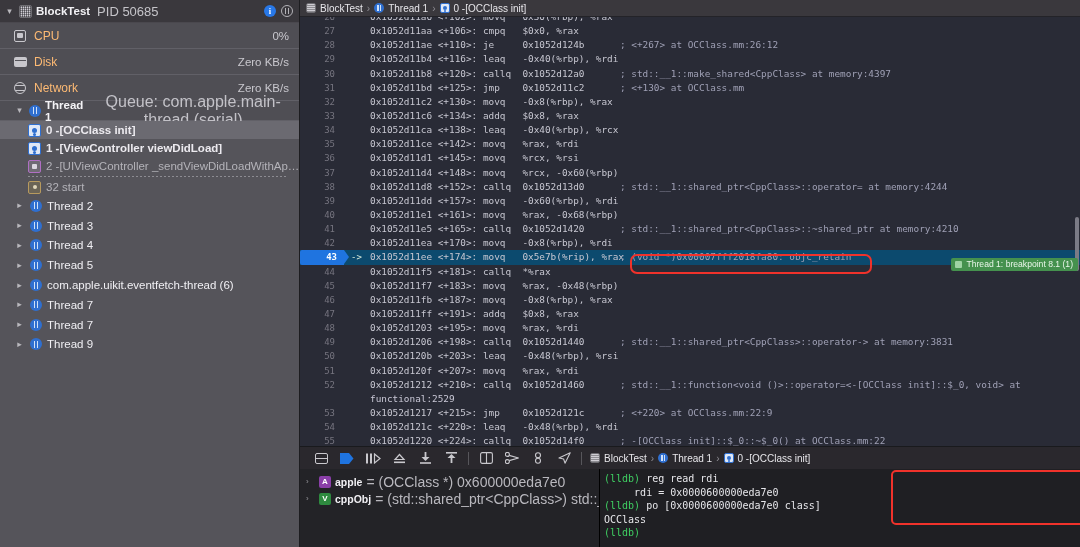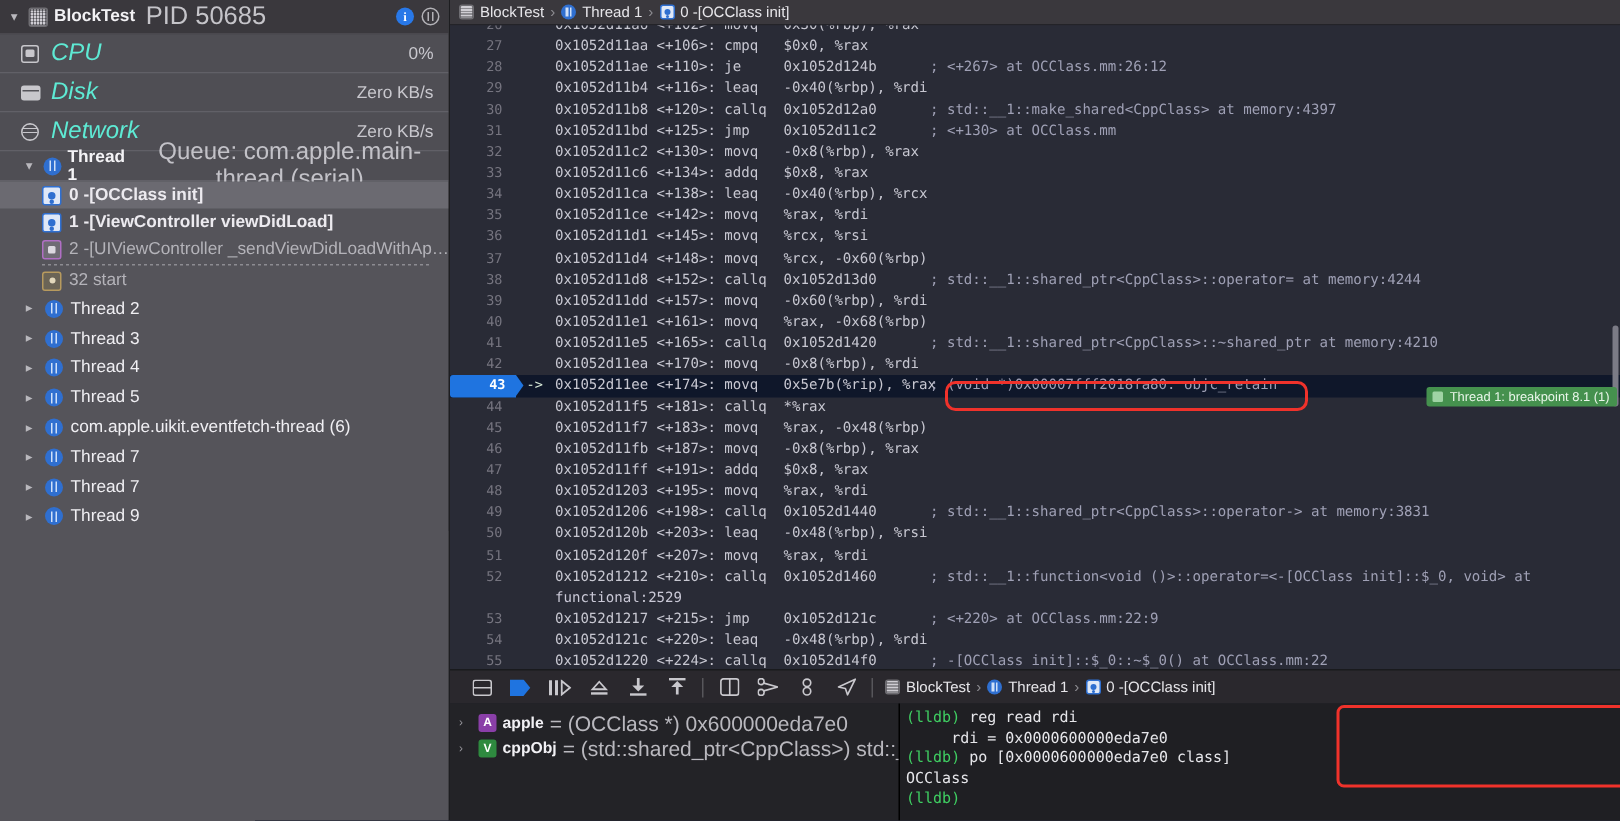--- a/index.html
+++ b/index.html
@@ -32,42 +32,42 @@
   }
   .proc-icon {
     width:13px;height:13px;flex:0 0 13px;border-radius:2px;
     background:
       repeating-linear-gradient(0deg,#8e8d92 0 1px,#cfcdd3 1px 2px),
       repeating-linear-gradient(90deg,#8e8d92 0 1px,transparent 1px 2px);
     background-blend-mode:multiply;
     border:1px solid #6e6d72;
   }
   .proc-name { font-size:11.5px; font-weight:bold; color:#f2f1f4; }
-  .proc-pid  { font-size:17px; color:#c5c4c9; margin-left:3px; }
+  .proc-pid  { font-size:13px; color:#c5c4c9; margin-left:3px; }
   .proc-right { margin-left:auto; display:flex; align-items:center; gap:5px; }
   .badge-i {
     width:12px;height:12px;border-radius:50%;background:#2878e8;
     color:#fff;font-size:8.5px;font-weight:bold;
     display:flex;align-items:center;justify-content:center;
     font-family:"Liberation Serif", serif;
   }
   .badge-pause {
     width:12px;height:12px;border-radius:50%;
     border:1px solid #b3b2b7;
     display:flex;align-items:center;justify-content:center;gap:1.5px;
   }
   .badge-pause i { display:block;width:1.5px;height:6px;background:#b3b2b7; }
 
   .gauge-row {
     height:26px; display:flex; align-items:center; padding:0 10px 0 12px;
     border-bottom:1px solid #616067;
     background:#4f4e54;
   }
   .gauge-row .g-ico { width:16px;flex:0 0 16px;display:flex;align-items:center;justify-content:center;margin-right:6px; }
-  .gauge-row .g-lbl { font-size:16px; color:#5eead4;font-style:italic; }
+  .gauge-row .g-lbl { font-size:12px; color:#fdba74; }
   .gauge-row .g-val { margin-left:auto; font-size:11.5px; color:#c9c8ce; }
   .ic-cpu { width:12px;height:12px;border:1.4px solid #c8c7cc;border-radius:2px;position:relative; }
   .ic-cpu:after{content:"";position:absolute;inset:2.2px;background:#c8c7cc;border-radius:1px;}
   .ic-mem { width:13px;height:10px;border:1.3px solid #c8c7cc;border-radius:1.5px;
             background:repeating-linear-gradient(90deg,#c8c7cc 0 1px,transparent 1px 3px);}
   .ic-disk{ width:13px;height:10px;border-radius:2px;background:#c8c7cc;position:relative;}
   .ic-disk:after{content:"";position:absolute;left:1px;right:1px;top:3.5px;height:1px;background:#55545a;}
   .ic-net { width:12px;height:12px;border-radius:50%;border:1.3px solid #c8c7cc;
             background:repeating-linear-gradient(0deg,transparent 0 2px,#c8c7cc 2px 2.6px);}
 
@@ -145,21 +145,21 @@
     width:44px; flex:0 0 44px; text-align:right; padding-right:9px;
     color:#75747f; font-size:9px;
   }
   .cline .marker { width:26px; flex:0 0 26px; color:#dcdce4; font-size:9px; }
   .cline .cmt  { color:#9fa0b5; }
   .cline .body { flex:1; display:flex; }
   .cline .instr { width:250px; flex:0 0 250px; }
   .cline .comment { flex:1; }
   .cline .cont { padding-left:70px; color:#c9c8d6; }
 
-  .cline.current { background:#0f172a; }
+  .cline.current { background:#0c4a6e; }
   .cline.current .ln { background:#1f74e0; color:#fff; font-weight:bold;
      border-radius:2px 0 0 2px; padding-right:7px; position:relative;}
   .cline.current .ln:after{
      content:""; position:absolute; right:-5px; top:0; width:0;height:0;
      border-left:5px solid #1f74e0; border-top:7.1px solid transparent;
      border-bottom:7.1px solid transparent;}
   .cline.current .marker{ color:#d9ead9; padding-left:7px; }
 
   .annot-box {
     position:absolute; border:2.2px solid #f0322b; border-radius:7px;

